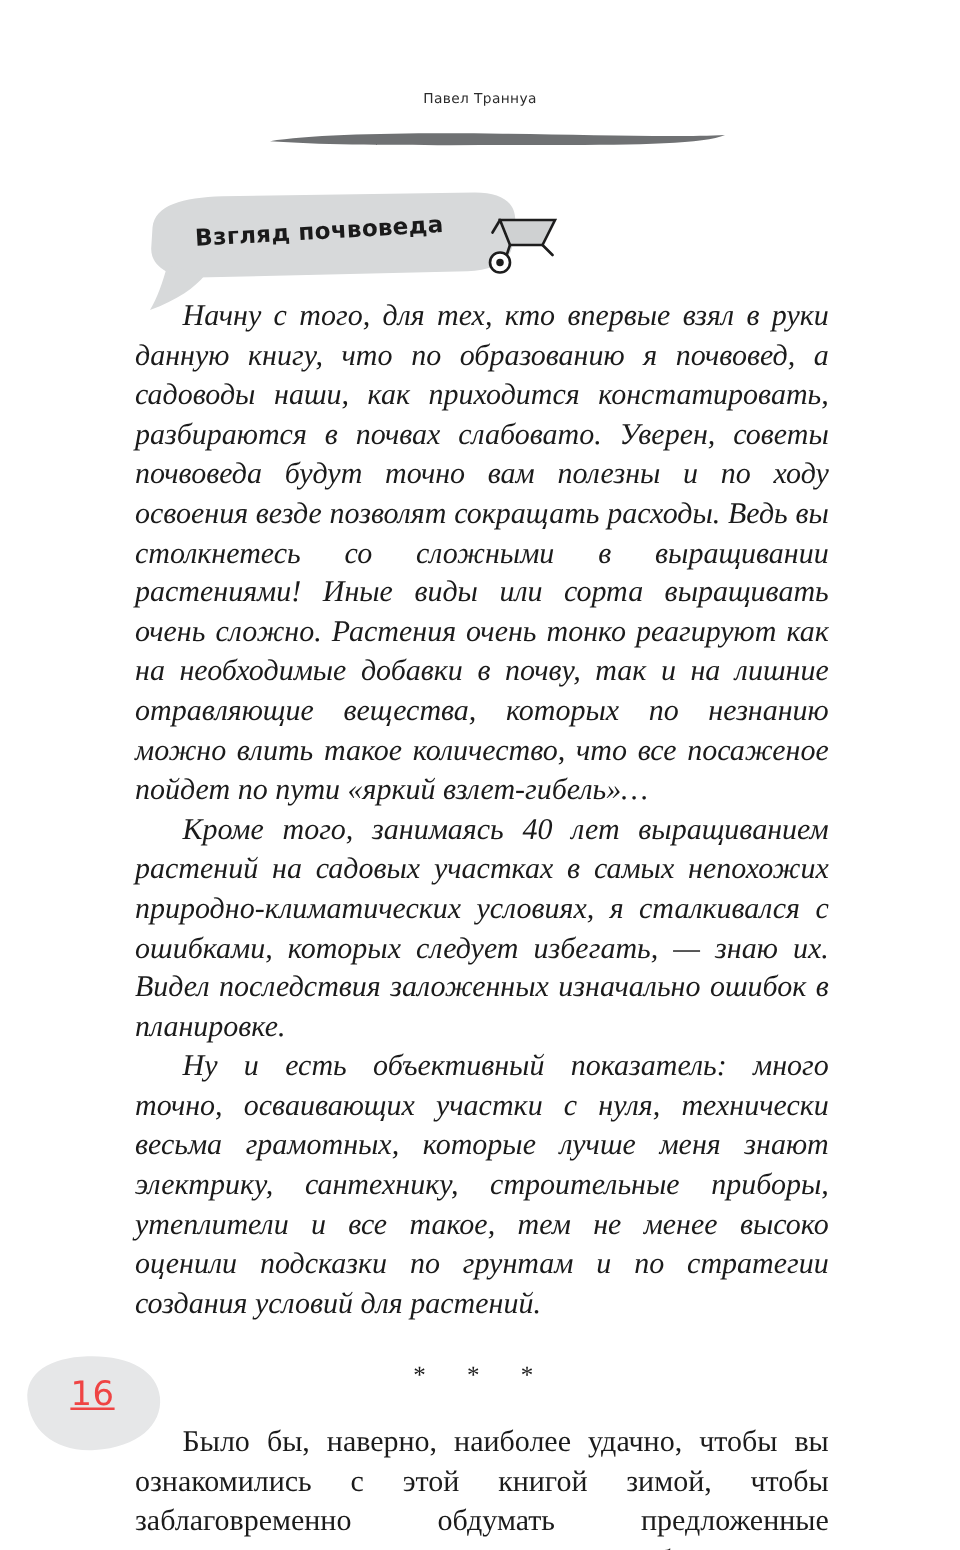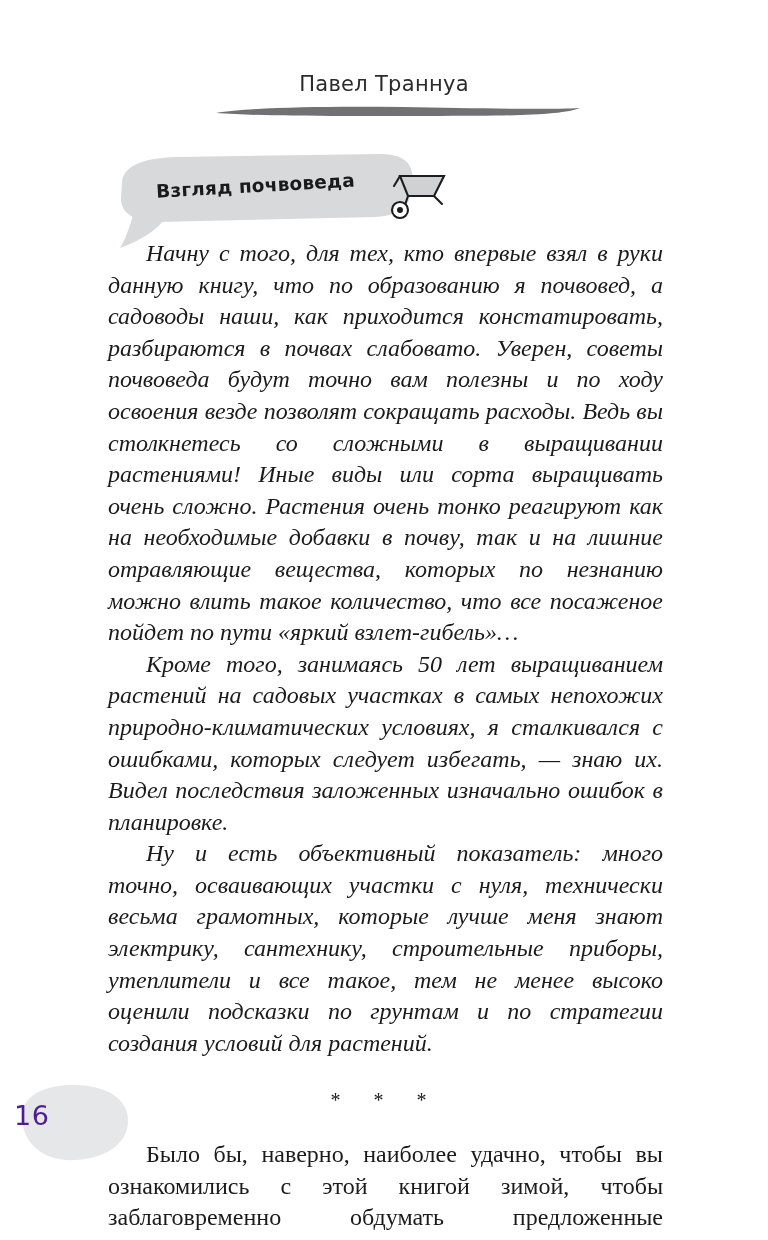--- a/index.html
+++ b/index.html
@@ -17,21 +17,21 @@
   }
 
   
   .running-head {
     position: absolute;
     top: 72px;
     left: 0;
     width: 768px;
     text-align: center;
     font-family: "DejaVu Sans", sans-serif;
-    font-size: 21px;
+    font-size: 11px;
     letter-spacing: 0.3px;
     color: #2b2b2b;
   }
 
   
   .head-rule {
     position: absolute;
     top: 105px;
     left: 212px;
     width: 372px;
@@ -95,24 +95,26 @@
     left: 14px;
     top: 1080px;
     width: 120px;
     height: 86px;
   }
   .folio-num {
     position: absolute;
     left: 0;
     top: 20px;
     width: 120px;
+    text-align: center;
     font-family: "DejaVu Sans", sans-serif;
     font-size: 27px;
-    color: #4c1d95;
+    color: #ef4444;
     letter-spacing: 0.5px;
+    text-decoration: underline;
   }
 </style>
 </head>
 <body>
 
 <div class="running-head">Павел Траннуа</div>
 
 <svg class="head-rule" viewBox="0 0 372 13">
   <path d="M4,8 C40,2 120,1 190,2 C260,3 330,5 368,3 C352,10 300,11 230,11 C150,11 60,12 4,8 Z" fill="#6f7173"></path>
 </svg>
@@ -131,21 +133,21 @@
       <path d="M326,44 L334,52"></path>
       <circle cx="292" cy="58" r="8" fill="#ffffff"></circle>
       <circle cx="292" cy="58" r="3" fill="#1d1d1d" stroke="none"></circle>
     </g>
   </svg>
   <div class="badge-label">Взгляд почвоведа</div>
 </div>
 
 <div class="page-body">
   <p class="italic">Начну с того, для тех, кто впервые взял в руки данную книгу, что по образованию я почвовед, а садоводы наши, как приходится констатировать, разбираются в почвах слабовато. Уверен, советы почвоведа будут точно вам полезны и по ходу освоения везде позволят сокращать расходы. Ведь вы столкнетесь со сложными в выращивании растениями! Иные виды или сорта выращивать очень сложно. Растения очень тонко реагируют как на необходимые добавки в почву, так и на лишние отравляющие вещества, которых по незнанию можно влить такое количество, что все посаженое пойдет по пути «яркий взлет-гибель»…</p>
-  <p class="italic">Кроме того, занимаясь 50 лет выращиванием растений на садовых участках в самых непохожих природно-климатических условиях, я сталкивался с ошибками, которых следует избегать, — знаю их. Видел последствия заложенных изначально ошибок в планировке.</p>
+  <p class="italic">Кроме того, занимаясь 40 лет выращиванием растений на садовых участках в самых непохожих природно-климатических условиях, я сталкивался с ошибками, которых следует избегать, — знаю их. Видел последствия заложенных изначально ошибок в планировке.</p>
   <p class="italic">Ну и есть объективный показатель: много точно, осваивающих участки с нуля, технически весьма грамотных, которые лучше меня знают электрику, сантехнику, строительные приборы, утеплители и все такое, тем не менее высоко оценили подсказки по грунтам и по стратегии создания условий для растений.</p>
   <p class="sep">* * *</p>
   <p class="after-sep">Было бы, наверно, наиболее удачно, чтобы вы ознакомились с этой книгой зимой, чтобы заблаговременно обдумать предложенные рекомендации и несколько раз доработать свою планировку.</p>
 </div>
 
 <div class="folio">
   <svg viewBox="0 0 120 86" width="120" height="86">
     <path d="M8,40 C6,18 26,6 56,5 C88,4 112,16 114,38 C116,60 96,78 62,80 C30,82 10,64 8,40 Z" fill="#e6e7e8"></path>
   </svg>
   <div class="folio-num">16</div>

